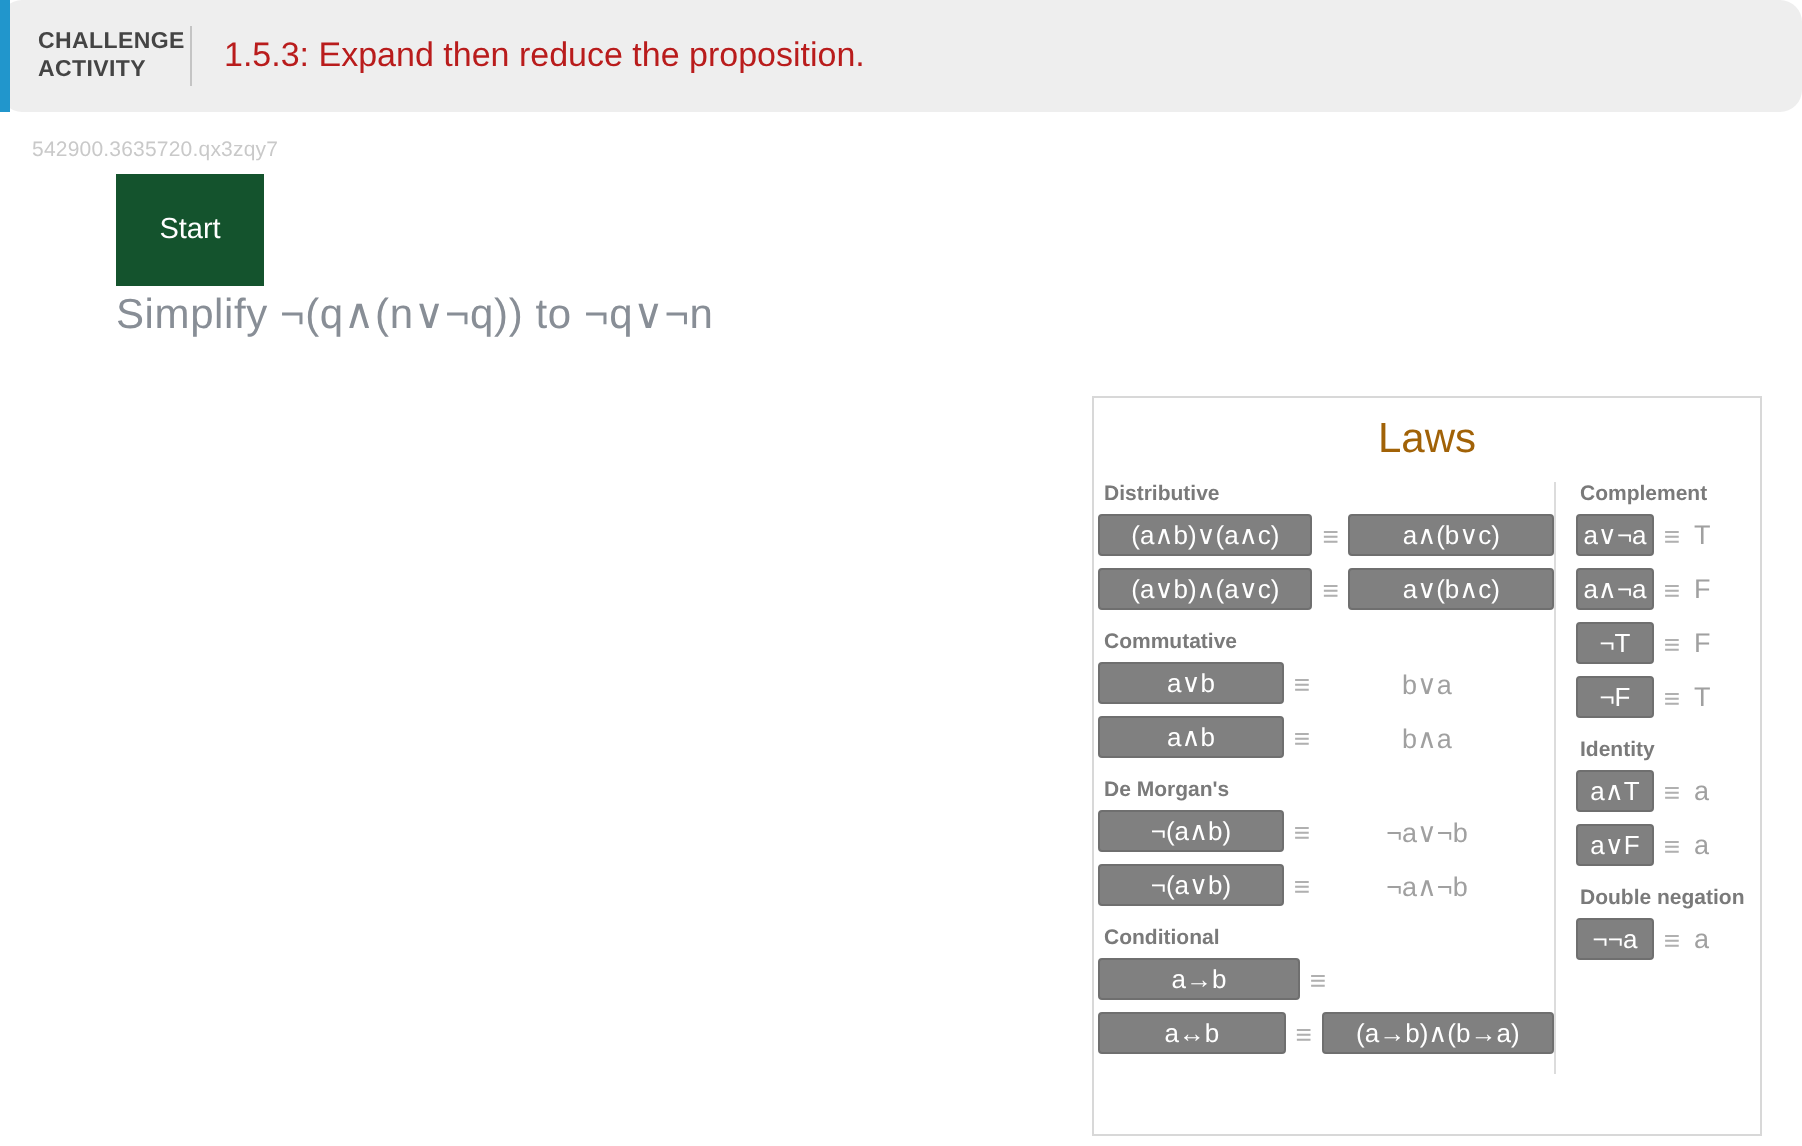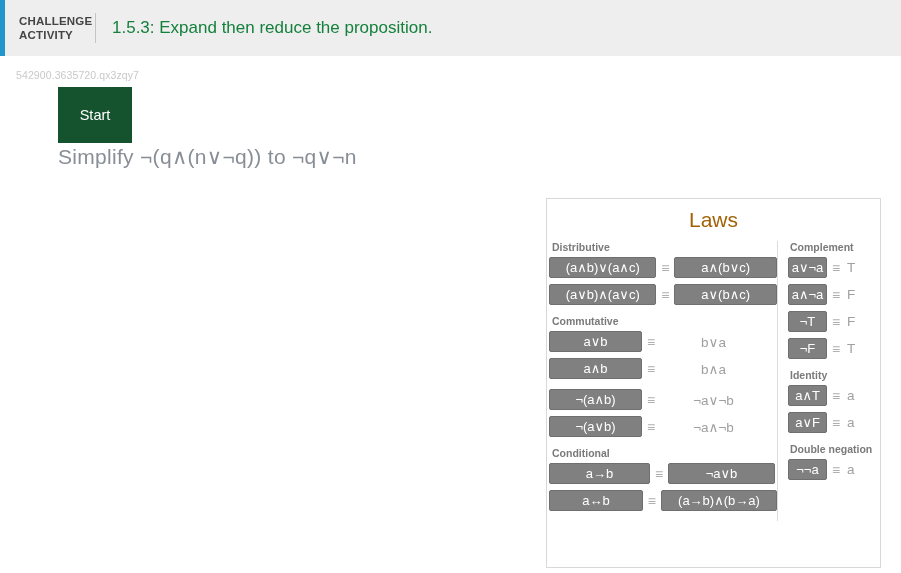--- a/index.html
+++ b/index.html
@@ -20,20 +20,21 @@
   .challenge-header {
     position: absolute;
     left: 0;
     top: 0;
     width: 901px;
     height: 56px;
     background: #eeeeee;
     box-sizing: border-box;
     display: flex;
     align-items: center;
+    border-radius: 11px;
   }
   .accent-bar {
     width: 5px;
     height: 56px;
     background: #2196cc;
     flex: 0 0 auto;
   }
   .header-label {
     width: 86px;
     flex: 0 0 auto;
@@ -49,21 +50,21 @@
   .header-divider {
     width: 1px;
     height: 30px;
     background: #c4c4c4;
     flex: 0 0 auto;
     margin-left: 4px;
   }
   .header-title {
     padding-left: 16px;
     font-size: 17px;
-    color: #15803d;
+    color: #b91c1c;
     font-weight: normal;
   }
 
   
   .activity-id {
     position: absolute;
     left: 16px;
     top: 69px;
     font-size: 10.5px;
     color: #c9c9c9;
@@ -237,38 +238,38 @@
           <span class="law-plain plain-w">b∨a</span>
         </div>
         <div class="law-row">
           <button class="law-btn w-comm">a∧b</button>
           <span class="equiv">≡</span>
           <span class="law-plain plain-w">b∧a</span>
         </div>
       </div>
 
       <div class="law-group">
+        <div class="law-group-title">De Morgan's</div>
         <div class="law-row">
           <button class="law-btn w-morg">¬(a∧b)</button>
           <span class="equiv">≡</span>
           <span class="law-plain plain-w">¬a∨¬b</span>
         </div>
         <div class="law-row">
           <button class="law-btn w-morg">¬(a∨b)</button>
           <span class="equiv">≡</span>
           <span class="law-plain plain-w">¬a∧¬b</span>
         </div>
       </div>
 
       <div class="law-group">
         <div class="law-group-title">Conditional</div>
         <div class="law-row">
           <button class="law-btn w-cond">a→b</button>
           <span class="equiv">≡</span>
-          <button class="law-btn p-dist">¬a∨b</button>
         </div>
         <div class="law-row">
           <button class="law-btn w-cond">a↔b</button>
           <span class="equiv">≡</span>
           <button class="law-btn p-cond">(a→b)∧(b→a)</button>
         </div>
       </div>
 
     </div>
 

